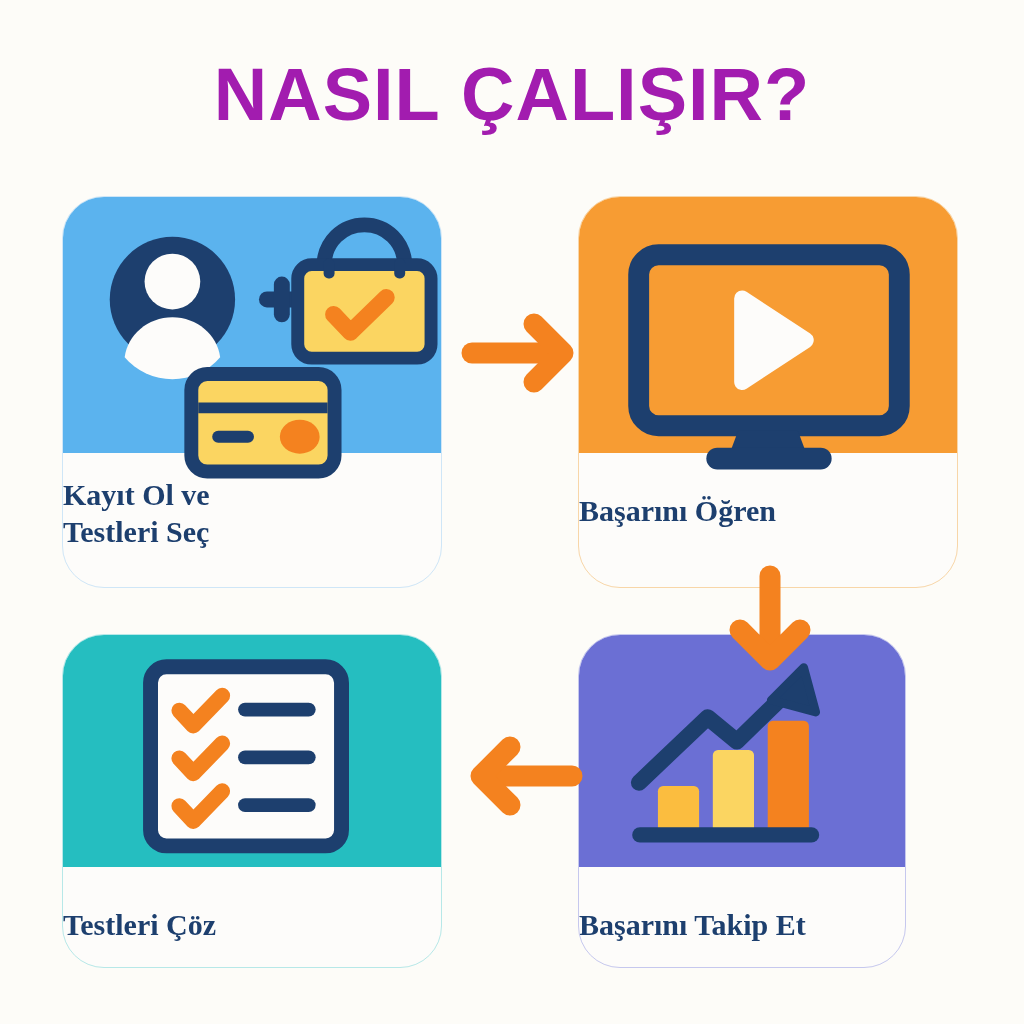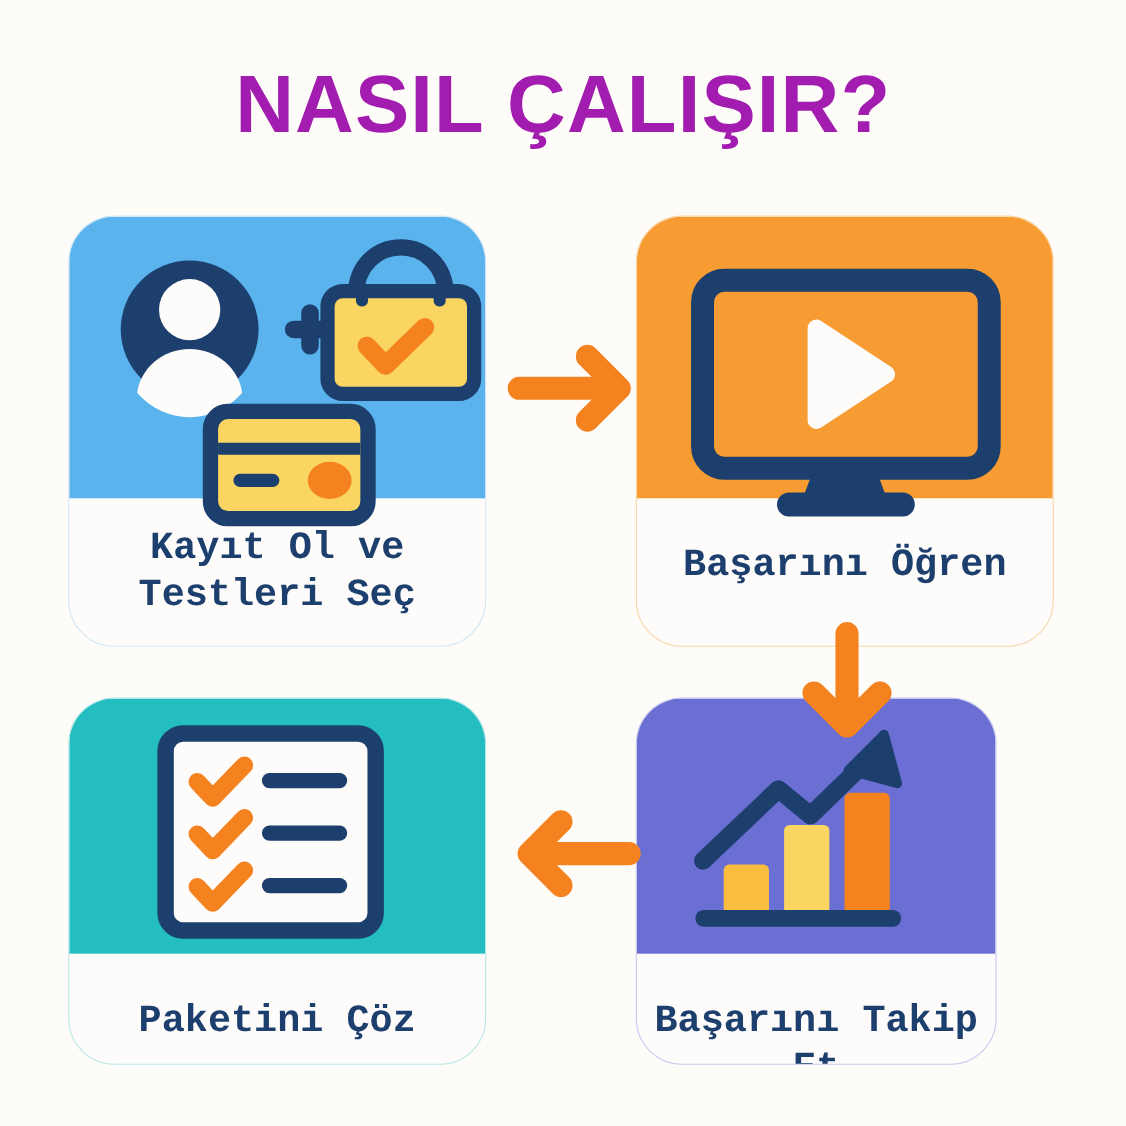--- a/index.html
+++ b/index.html
@@ -45,26 +45,25 @@
   .card-art {
     position: absolute;
     left: 0;
     top: 0;
     width: 100%;
   }
   .card-label {
     position: absolute;
     left: 0;
     width: 100%;
-    text-align: center;
     color: #1d3f6e;
-    font-size: 35px;
+    font-size: 30px;
     font-weight: 600;
     line-height: 1.22;
-    font-family: Liberation Mono, monospace;
+    font-family: Liberation Serif, serif;
   }
   .overlay-svg {
     position: absolute;
     left: 0; top: 0;
     width: 100%; height: 100%;
     pointer-events: none;
   }
 
   #card-signup   { left: 62px;  top: 196px; width: 380px; height: 392px;
                    border: 1.5px solid #cfe6f7; }
@@ -163,21 +162,21 @@
           <path d="M117 76 l14 15 l29 -30" fill="none" stroke="#f4821f" stroke-width="16" stroke-linecap="round" stroke-linejoin="round"></path>
           <path d="M117 124 l14 15 l29 -30" fill="none" stroke="#f4821f" stroke-width="16" stroke-linecap="round" stroke-linejoin="round"></path>
           <path d="M117 172 l14 15 l29 -30" fill="none" stroke="#f4821f" stroke-width="16" stroke-linecap="round" stroke-linejoin="round"></path>
           <rect x="176" y="68" width="78" height="14" rx="7" fill="#1d3f6e"></rect>
           <rect x="176" y="116" width="78" height="14" rx="7" fill="#1d3f6e"></rect>
           <rect x="176" y="164" width="78" height="14" rx="7" fill="#1d3f6e"></rect>
         </g>
       </svg>
     </div>
     <div class="card-label">
-      <div>Paketini Çöz</div>
+      <div>Testleri Çöz</div>
     </div>
   </div>
 
   <div class="card" id="card-progress">
     <div class="card-art"></div>
     <div class="overlay-svg">
       <svg viewBox="0 0 380 334" xmlns="http://www.w3.org/2000/svg" aria-hidden="true">
         <g>
           <rect x="92" y="176" width="48" height="54" rx="6" fill="#fbbd3f"></rect>
           <rect x="156" y="134" width="48" height="96" rx="6" fill="#fbd561"></rect>

